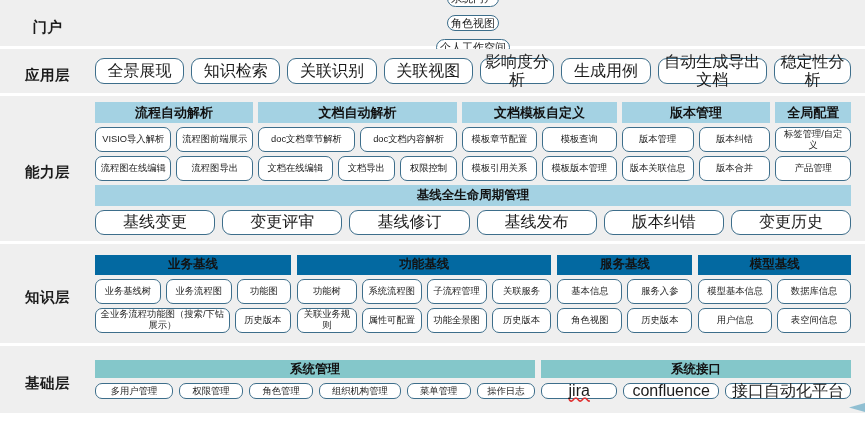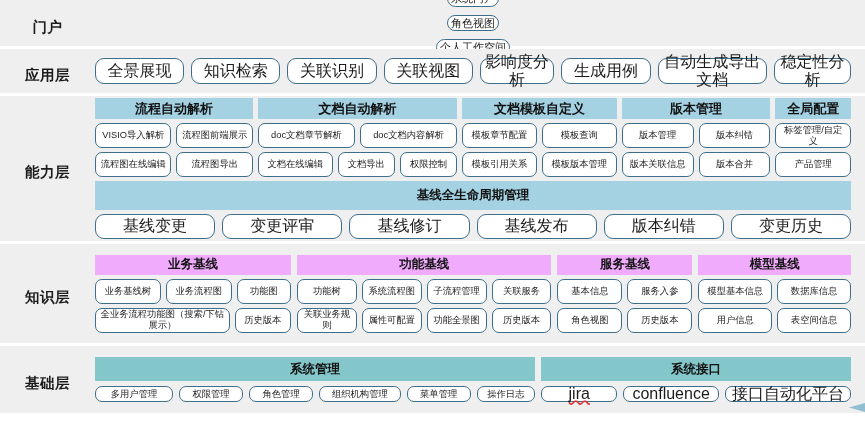--- a/index.html
+++ b/index.html
@@ -72,23 +72,23 @@
   
   .hdr {
     display: flex;
     align-items: center;
     justify-content: center;
     font-weight: bold;
     color: #121212;
     box-sizing: border-box;
   }
   .hdr.cap   { background: #a4d2e3; font-size: 13px; height: 21px; }
-  .hdr.life  { background: #a4d2e3; font-size: 12.5px; height: 29px; }
-  .hdr.know  { background: #f0abfc; font-size: 12.5px; height: 20px; }
-  .hdr.base  { background: #84c7ca; font-size: 12.5px; height: 24px; }
+  .hdr.life  { background: #a4d2e3; font-size: 12.5px; height: 21px; }
+  .hdr.know  { background: #0369a1; font-size: 12.5px; height: 20px; }
+  .hdr.base  { background: #84c7ca; font-size: 12.5px; height: 18px; }
 
   
   .portal-row { height: 46px; }
   .portal-row .layer-body { flex-direction: column; gap: 8px; align-items: center; }
   .portal-box { height: 27px; border-radius: 9px; }
 
   
   .app-row { height: 44px; }
   .app-row .layer-body { flex-direction: row; gap: 7px; align-items: center; }
   .app-box { height: 26px; border-radius: 9px; flex: 1; }

